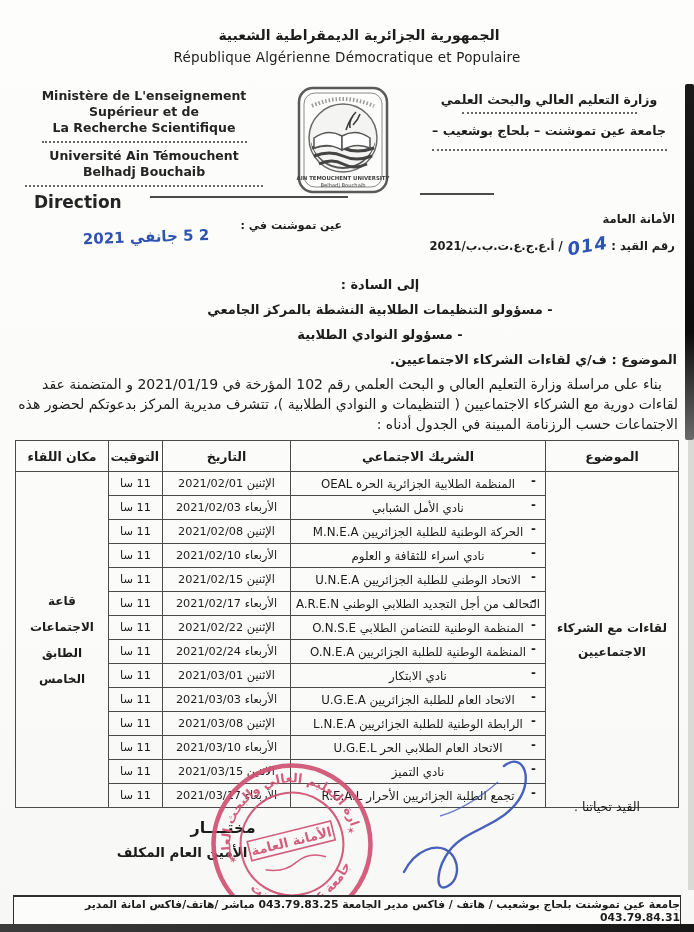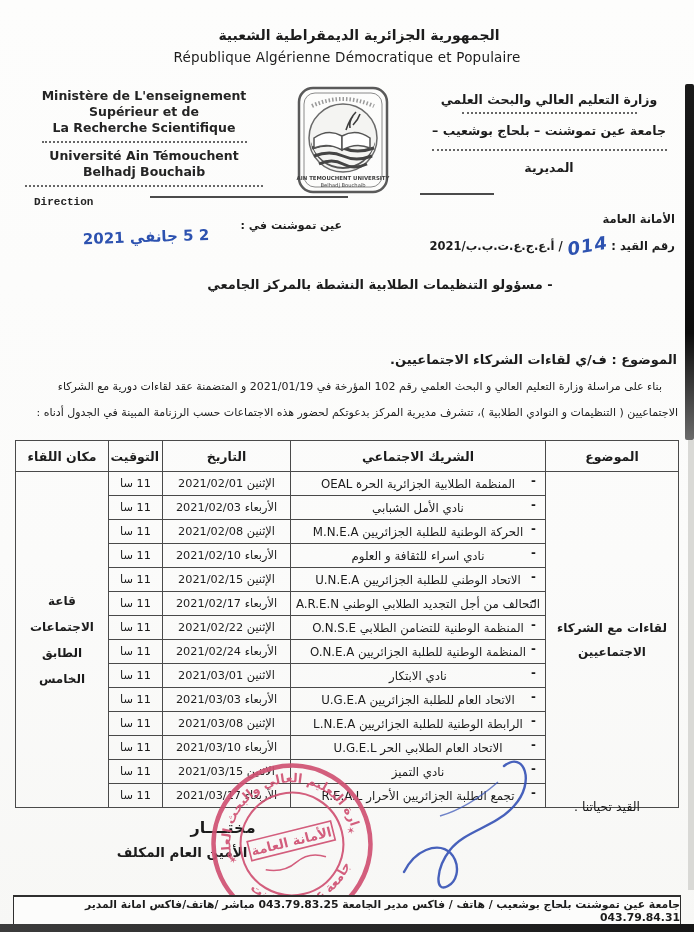--- a/index.html
+++ b/index.html
@@ -13,41 +13,41 @@
   .center{text-align:center;}
 
   
   .hdr-ar{top:27px; left:0; width:100%; font-size:14px; font-weight:bold;padding-left:12px;}
   .hdr-fr{top:49px; left:0; width:100%; font-size:13.5px; font-weight:normal; letter-spacing:.2px;}
 
   
   .block-fr{top:88px; left:10px; width:268px; font-size:12.5px; font-weight:bold; line-height:16px; color:#242424;}
   .block-ar{top:92px; left:418px; width:262px; font-size:12.5px; font-weight:bold; line-height:15px;}
   .dotsep{border-top:2px dotted #666; height:0; margin:5px auto;}
-  .dir-label{text-align:left; padding-left:24px; font-size:11px; margin-top:7px;font-family:Liberation Mono, monospace;}
+  .dir-label{text-align:left; padding-left:24px; font-size:17px; margin-top:7px;}
   .rule{background:#4b4b4b; height:2px;}
 
   
   .logo-box{top:86px; left:274px; width:136px; height:112px;}
 
   
   .place-date{top:219px; left:222px; width:120px; font-size:11px; font-weight:bold;}
   .date-stamp{top:228px; left:66px; width:160px; font-size:15px; font-weight:bold;
     color:#2d52b0; transform:rotate(-2deg); letter-spacing:1px; text-align:center;}
   .secretariat{top:212px; left:430px; width:245px; text-align:right; font-size:11.5px; font-weight:bold;}
   .reg-line{top:233px; left:400px; width:275px; text-align:right; font-size:11.5px; font-weight:bold;}
   .hand-num{color:#2d52b0; font-size:18px; font-style:italic; font-weight:bold;
     display:inline-block; transform:rotate(-10deg) translateY(2px); letter-spacing:1px;}
 
   
   .recipients{top:272px; left:110px; width:540px; font-size:13px; font-weight:bold; line-height:25px; text-align:center;}
 
   
   .subject{top:352px; left:15px; width:662px; text-align:right; font-size:13px; font-weight:bold;}
-  .body-par{top:374px; left:14px; width:664px; font-size:11px; line-height:26px; text-indent:16px;}
+  .body-par{top:374px; left:14px; width:664px; font-size:14px; line-height:20px; text-indent:16px;}
 
   
   .sched{top:440px; left:15px; width:663px; border-collapse:collapse; table-layout:fixed; font-size:12px;}
   .sched th,.sched td{border:1px solid #4a4a4a; padding:0 3px; overflow:hidden;}
   .sched th{height:30px; font-size:12.5px; font-weight:bold;}
   .sched td{height:23px; text-align:center;}
   .cell-partner{position:relative; text-align:center; font-size:11.8px;}
   .cell-partner .dash{position:absolute; right:9px; top:2px; font-weight:bold;}
   .cell-date{font-size:11.3px;}
   .cell-time{font-size:11.3px;}
@@ -88,21 +88,20 @@
     <div>Belhadj Bouchaib</div>
     <div class="dotsep" style="width:238px;"></div>
     <div class="dir-label">Direction</div>
   </div>
 
   <div class="abs block-ar center rtl">
     <div>وزارة التعليم العالي والبحث العلمي</div>
     <div class="dotsep" style="width:175px;"></div>
     <div style="margin-top:9px;">جامعة عين تموشنت – بلحاج بوشعيب –</div>
     <div class="dotsep" style="width:235px; margin-top:11px;"></div>
-    <div style="margin-top:9px;">المديرية</div>
   </div>
 
   <div class="abs logo-box">
     <svg width="136" height="112" viewBox="0 0 136 112">
       <rect x="25" y="2" width="88" height="104" rx="14" fill="none" stroke="#5a5a5a" stroke-width="2.5"></rect>
       <rect x="30" y="7" width="78" height="94" rx="11" fill="none" stroke="#8a8a8a" stroke-width="1"></rect>
       <circle cx="69" cy="52" r="34" fill="#f4f4f2" stroke="#6a6a6a" stroke-width="1.5"></circle>
       <path d="M 37 56 A 33 33 0 0 0 101 56 L 101 58 A 33 33 0 0 1 37 58 Z" fill="#555"></path>
       <path d="M 38 62 Q 55 56 69 62 Q 83 68 100 62" stroke="#444" stroke-width="3" fill="none"></path>
       <path d="M 40 70 Q 56 64 69 70 Q 82 76 98 70" stroke="#444" stroke-width="3" fill="none"></path>
@@ -122,21 +121,23 @@
   <div class="abs place-date rtl">عين تموشنت في :</div>
   <div class="abs date-stamp rtl">2 5 جانفي 2021</div>
   <div class="abs secretariat rtl">الأمانة العامة</div>
   <div class="abs reg-line rtl">
     <span>رقم القيد :</span>
     <span class="hand-num">014</span>
     <span>/ أ.ع.ج.ع.ت.ب.ب/2021</span>
   </div>
 
   <div class="abs recipients rtl">
+    <div>إلى السادة :</div>
     <div>- مسؤولو التنظيمات الطلابية النشطة بالمركز الجامعي</div>
+    <div>- مسؤولو النوادي الطلابية</div>
   </div>
 
   <div class="abs subject rtl">الموضوع : ف/ي لقاءات الشركاء الاجتماعيين.</div>
   <div class="abs body-par rtl">بناء على مراسلة وزارة التعليم العالي و البحث العلمي رقم 102 المؤرخة في 2021/01/19 و المتضمنة عقد لقاءات دورية مع الشركاء الاجتماعيين ( التنظيمات و النوادي الطلابية )، تتشرف مديرية المركز بدعوتكم لحضور هذه الاجتماعات حسب الرزنامة المبينة في الجدول أدناه :</div>
 
   <table class="abs sched rtl" dir="rtl">
     <colgroup>
       <col style="width:133px">
         <col style="width:255px">
         <col style="width:128px">

